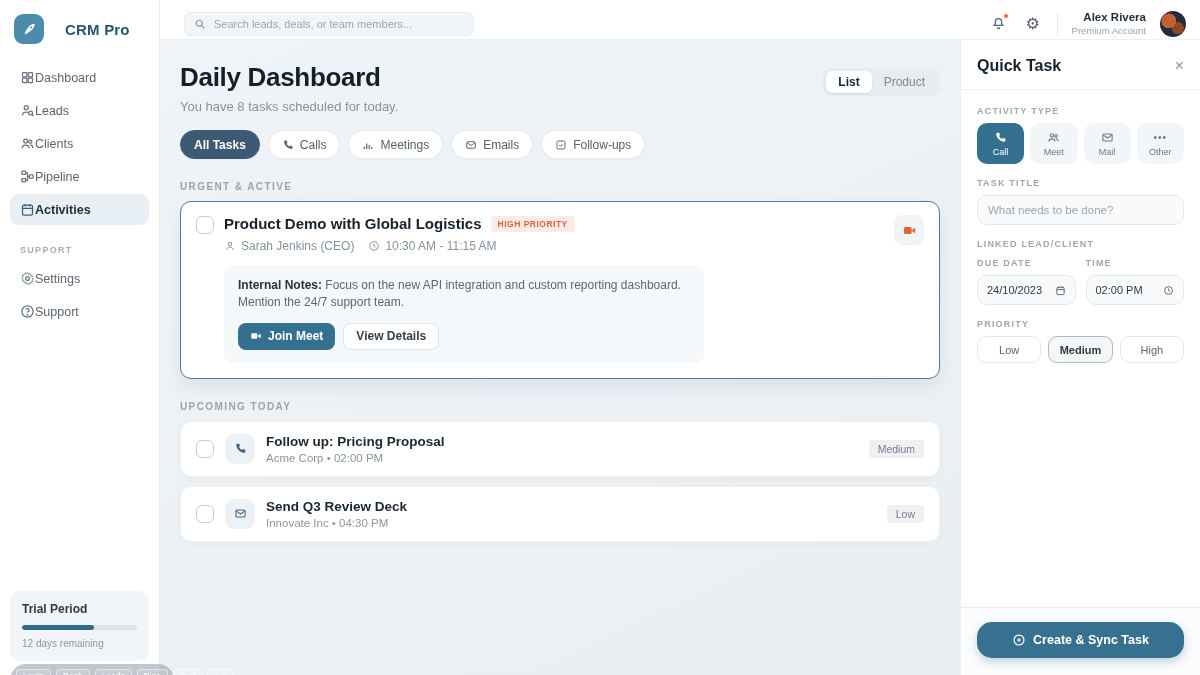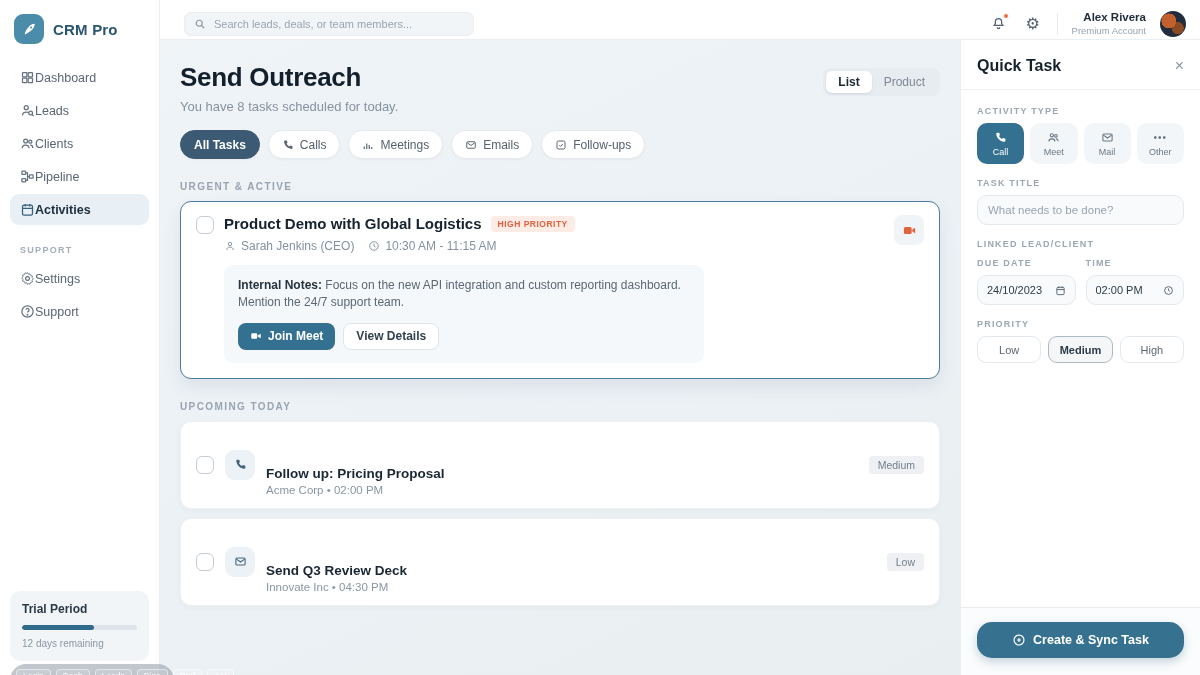--- a/index.html
+++ b/index.html
@@ -4,21 +4,21 @@
 <style>
   * { margin:0; padding:0; box-sizing:border-box; }
   html,body { width:1200px; height:675px; }
   body { font-family:"Liberation Sans","DejaVu Sans",sans-serif; color:#1c2833; }
   .app { position:relative; width:1200px; height:675px; overflow:hidden;
          background:linear-gradient(155deg,#f0f4f7 0%,#ecf1f5 55%,#e9efef 100%); }
 
   
   .sidebar { position:absolute; left:0; top:0; bottom:0; width:160px; background:#fff;
              border-right:1px solid #eceff2; display:flex; flex-direction:column; z-index:2; }
-  .logo-row { display:flex; align-items:center; gap:9px; padding:14px 14px 18px 14px; }
+  .logo-row { display:flex; align-items:center; gap:21px; padding:14px 14px 18px 14px; }
   .logo-badge { width:30px; height:30px; border-radius:9px; background:#4b8cab; display:flex;
                 align-items:center; justify-content:center; flex:0 0 auto; }
   .logo-badge svg { width:17px; height:17px; }
   .logo-text { font-size:15px; font-weight:bold; color:#29556e; letter-spacing:.2px; }
   .nav { display:flex; flex-direction:column; gap:2px; padding:0 10px; }
   .nav-item { display:flex; align-items:center; padding:8px 10px; border-radius:9px;
               font-size:12.5px; color:#5a6673; cursor:pointer; }
   .nav-item svg { width:15px; height:15px; color:#66727f; flex:0 0 auto; }
   .nav-item.active { background:#e9f0f5; color:#21313f; font-weight:bold; }
   .nav-item.active svg { color:#35617c; }
@@ -103,21 +103,21 @@
   .btn-details { height:27px; padding:0 12px; background:#fff; border:1px solid #dde4ea;
                  border-radius:8px; font-size:12px; font-weight:bold; color:#33414e;
                  cursor:pointer; font-family:inherit; }
 
   .upcoming-card { margin-top:9px; display:flex; align-items:center; gap:11px; background:#fff;
                    border:1px solid #eef1f4; border-radius:11px; padding:12px 15px;
                    box-shadow:0 2px 6px rgba(40,60,80,.04); }
   .task-icon-box { width:30px; height:30px; border-radius:9px; background:#edf2f6; display:flex;
                    align-items:center; justify-content:center; flex:0 0 auto; }
   .task-icon-box svg { width:13px; height:13px; color:#44657e; }
-  .upcoming-title { font-size:13.5px; font-weight:bold; color:#1a2733;margin-top:32px; }
+  .upcoming-title { font-size:13.5px; font-weight:bold; color:#1a2733; }
   .upcoming-meta { font-size:11.5px; color:#8untried; color:#8untried; color:#8996a3; margin-top:3px; }
   .badge-soft { margin-left:auto; font-size:10.5px; color:#74808c; background:#eef0f3;
                 border-radius:4px; padding:3px 9px; }
 
   
   .panel { position:absolute; right:0; top:40px; bottom:0; width:240px; background:#fff;
            border-left:1px solid #eceff2; display:flex; flex-direction:column; z-index:2; }
   .panel-head { display:flex; align-items:center; justify-content:space-between;
                 padding:17px 16px 14px; border-bottom:1px solid #eef1f3; }
   .panel-title { font-size:16px; font-weight:bold; color:#15222e; }
@@ -286,21 +286,21 @@
         <div class="user-name">Alex Rivera</div>
         <div class="user-plan">Premium Account</div>
       </div>
       <div class="avatar"></div>
     </div>
   </header>
 
   <main class="main">
     <div class="main-head">
       <div>
-        <h1 class="page-title">Send Outreach</h1>
+        <h1 class="page-title">Daily Dashboard</h1>
         <div class="page-sub">You have 8 tasks scheduled for today.</div>
       </div>
       <div class="view-toggle">
         <div class="toggle-opt active">List</div>
         <div class="toggle-opt">Product</div>
       </div>
     </div>
 
     <div class="filters">
       <div class="pill active">

